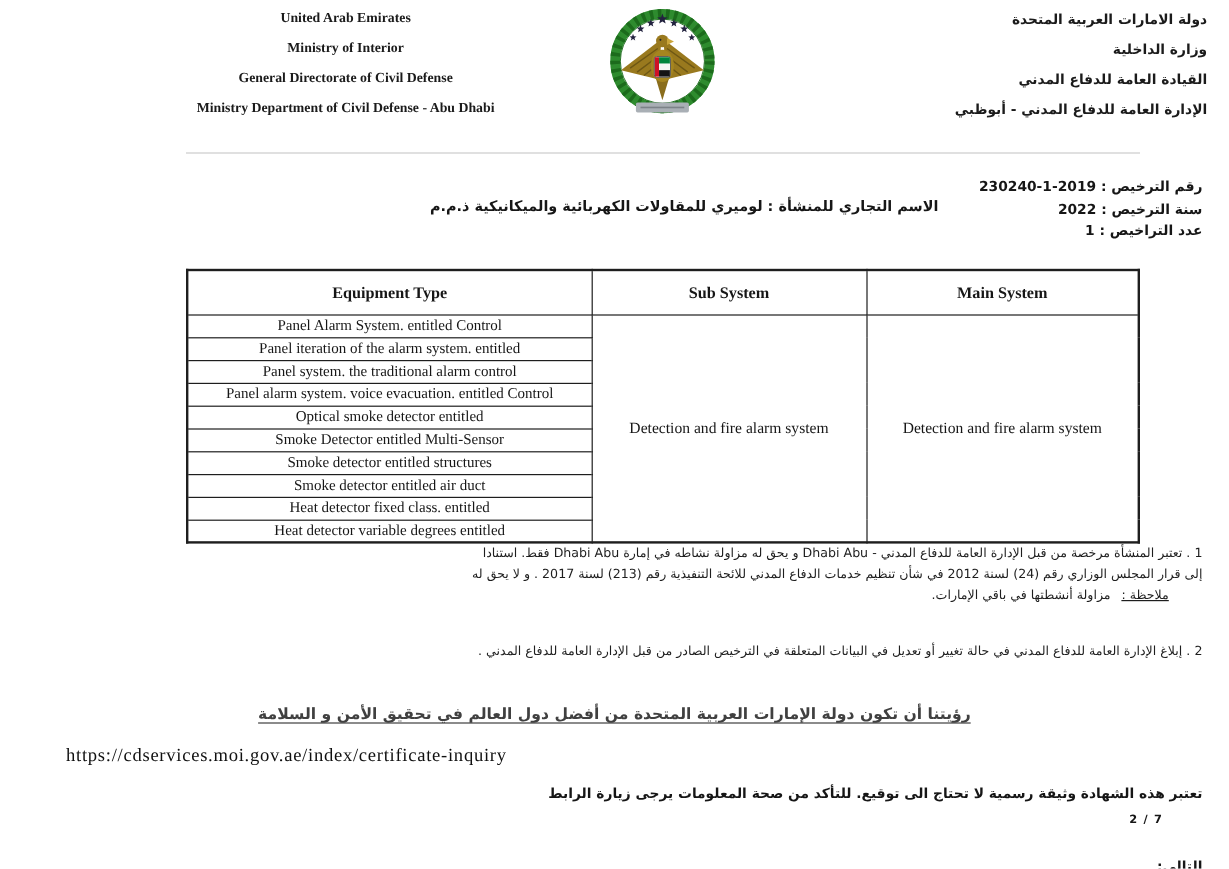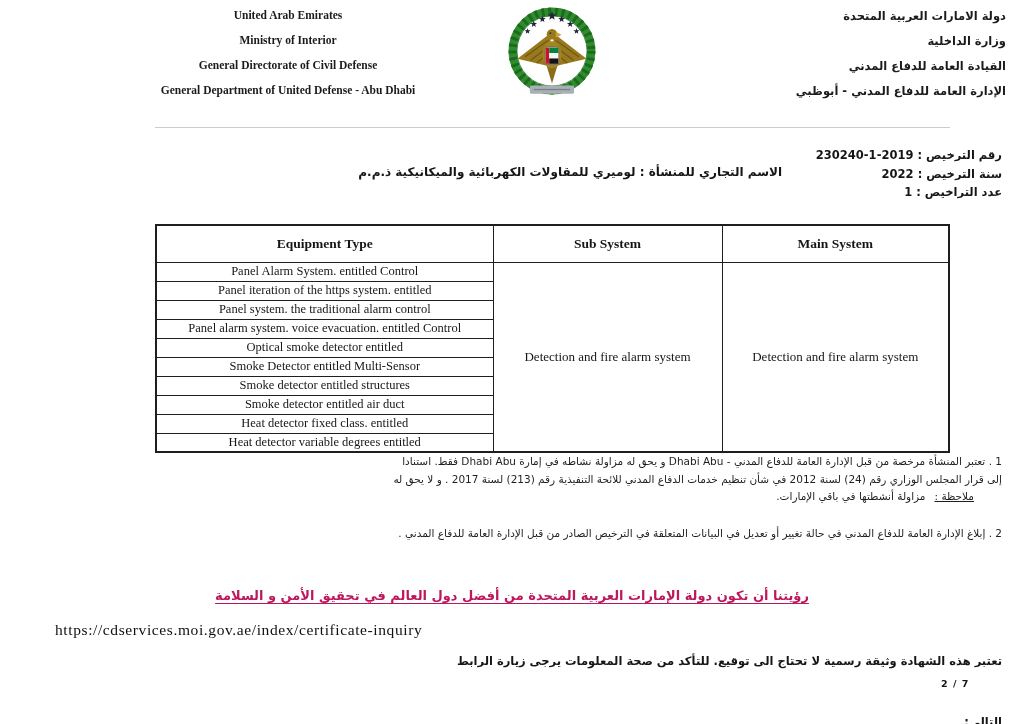--- a/index.html
+++ b/index.html
@@ -37,45 +37,45 @@
   .eq-table td { height:19px; font-size:12.5px; padding:0 3px; }
   .eq-table td.merged { font-size:13px; }
 
   
   .notes { position:absolute; right:14px; top:453px; direction:rtl; text-align:right;
            font-family:"DejaVu Sans",sans-serif; font-size:10.5px; font-weight:normal;
            color:#1e1e1e; }
   .notes .nline { height:17.5px; line-height:16px; white-space:nowrap; }
   .notes .n3 { padding-right:28px; }
   .note-label { text-decoration:underline; margin-inline-end:9px; }
-  .notes .note2 { margin-top:19px; }
+  .notes .note2 { margin-top:29px; }
 
   
   .vision { position:absolute; left:0; top:588px; width:1024px; text-align:center;
             direction:rtl; font-family:"DejaVu Sans",sans-serif; font-weight:bold;
-            font-size:13px; color:#be185d; }
+            font-size:13px; color:#404040; }
   .vision span { text-decoration:underline; text-underline-offset:3px; }
   .footer-ar { position:absolute; right:14px; top:612px; direction:rtl; text-align:right;
                font-family:"DejaVu Sans",sans-serif; font-weight:bold; font-size:11.5px; }
   .footer-ar .fline { height:21px; line-height:19px; white-space:nowrap;margin-top:40px; }
   .url { position:absolute; left:55px; top:621px; font-size:15.5px; letter-spacing:0.6px;
          color:#101010; text-decoration:none; font-family:"Liberation Serif",serif; }
   .pagenum { position:absolute; left:941px; top:678px; font-family:"DejaVu Sans",sans-serif;
              font-weight:bold; font-size:9.5px; letter-spacing:1px;text-align:right; }
 </style>
 </head>
 <body>
 
 <div class="page">
 
   <div class="hdr-en">
     <div class="hline">United Arab Emirates</div>
     <div class="hline">Ministry of Interior</div>
     <div class="hline">General Directorate of Civil Defense</div>
-    <div class="hline">General Department of United Defense - Abu Dhabi</div>
+    <div class="hline">Ministry Department of Civil Defense - Abu Dhabi</div>
   </div>
 
   <div class="emblem">
     <svg viewBox="0 0 100 100" width="96" height="100">
       <defs>
         <path id="st" d="M0,-4 L0.999,-1.375 L3.804,-1.236 L1.617,0.525 L2.351,3.236 L0,1.7 L-2.351,3.236 L-1.617,0.525 L-3.804,-1.236 L-0.999,-1.375 Z"></path>
       </defs>
 
       <g>
         <circle cx="50" cy="51" r="41" fill="none" stroke="#2e8b2e" stroke-width="8.5"></circle>
@@ -162,21 +162,21 @@
         <th>Main System</th>
       </tr>
     </thead>
     <tbody>
       <tr>
         <td>Panel Alarm System. entitled Control</td>
         <td class="merged" rowspan="10">Detection and fire alarm system</td>
         <td class="merged" rowspan="10">Detection and fire alarm system</td>
       </tr>
       <tr>
-          <td>Panel iteration of the https system. entitled</td>
+          <td>Panel iteration of the alarm system. entitled</td>
         </tr>
       <tr>
           <td>Panel system. the traditional alarm control</td>
         </tr>
       <tr>
           <td>Panel alarm system. voice evacuation. entitled Control</td>
         </tr>
       <tr>
           <td>Optical smoke detector entitled</td>
         </tr>

